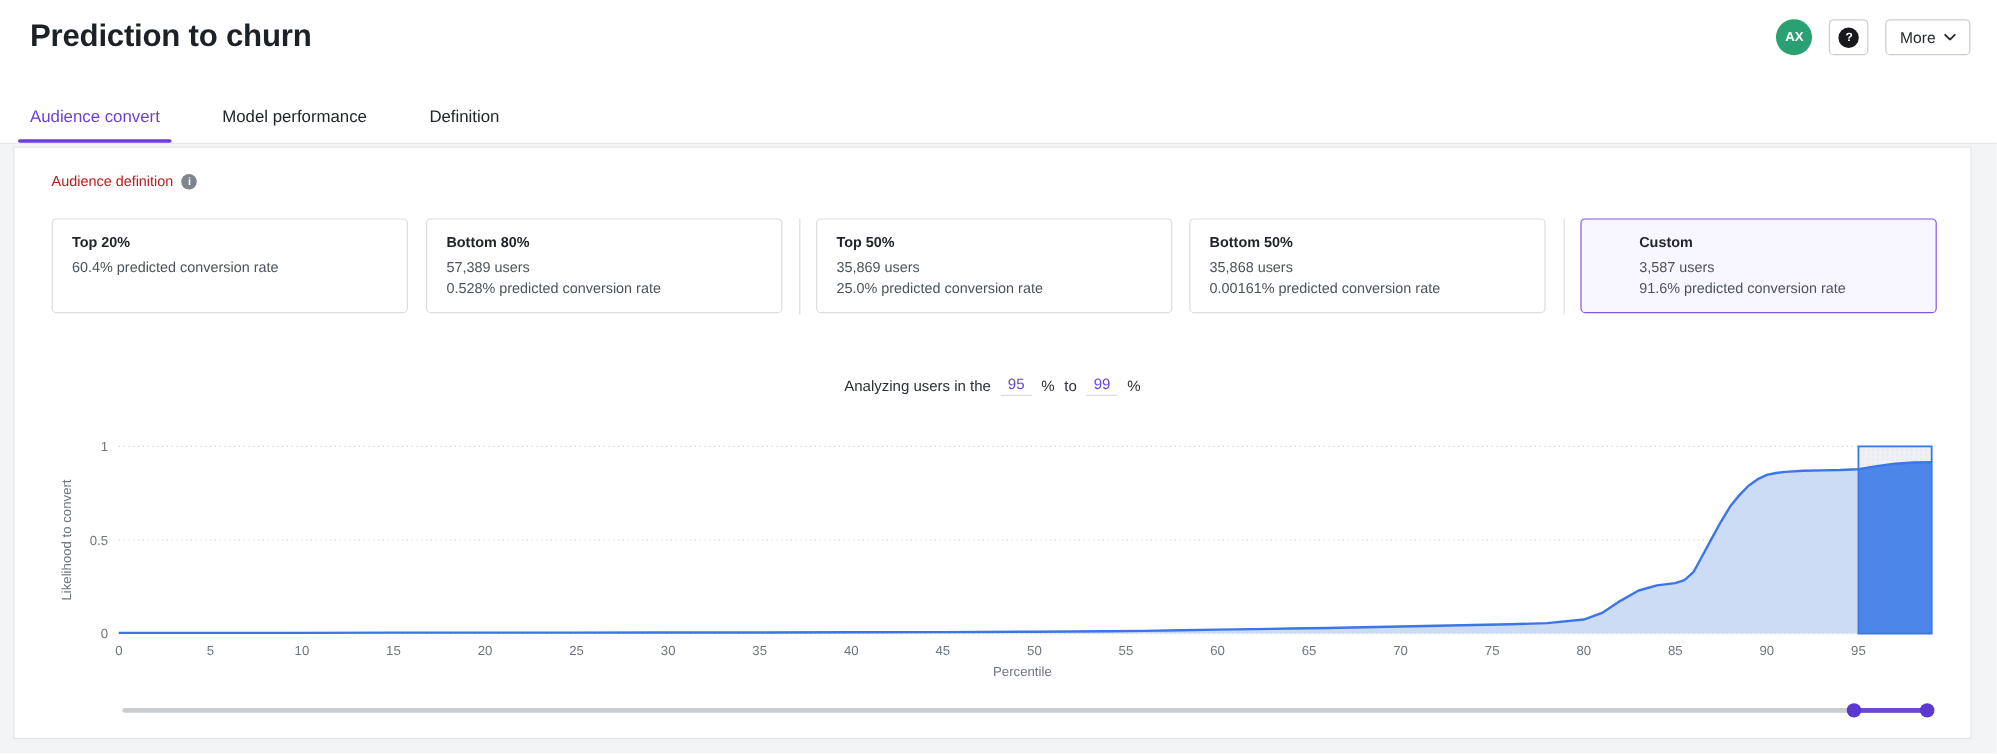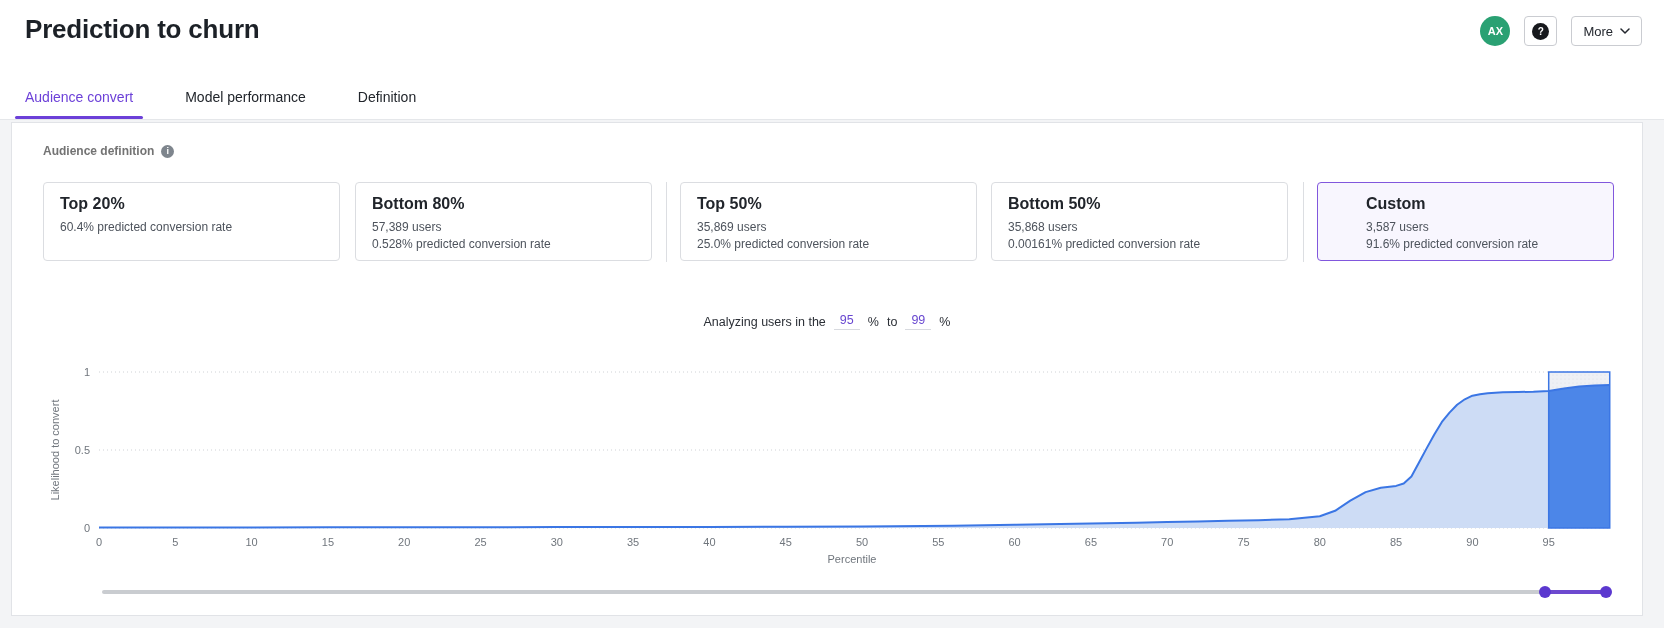--- a/index.html
+++ b/index.html
@@ -25,29 +25,29 @@
   .tab.active { color:#6c40d8; }
   .tab.active::after { content:""; position:absolute; left:0; right:0; bottom:0; height:3px; border-radius:2px; background:#6c40d8; }
   .save-btn { position:absolute; right:22px; top:16px; height:28px; background:#6e4bd4; color:#fff; border:none;
               border-radius:4px; font-size:12.5px; padding:0 12px; cursor:pointer; font-family:inherit; }
 
   
   .content { height:508px; background:#f3f4f6; padding:2px 21px 0 11px; }
   .panel { position:relative; width:1632px; height:494px; background:#fff; border:1px solid #e1e3e7; }
 
   .section-label-row { position:absolute; left:31px; top:21px; display:flex; align-items:center; gap:7px; }
-  .section-label { font-size:12px; font-weight:700; color:#737373; }
+  .section-label { font-size:12px; font-weight:400; color:#b91c1c; }
   .info-icon { width:13px; height:13px; border-radius:50%; background:#7e858d; color:#fff; font-size:9px; font-weight:700;
                display:flex; align-items:center; justify-content:center; font-style:normal; }
 
   
   .card { position:absolute; top:59px; height:79px; width:297px; border:1px solid #dbdde1; border-radius:4px;
           padding:12px 16px; background:#fff; cursor:pointer; }
   .card.selected { border:1.5px solid #8157dd; background:#f8f6fe;padding-left:48px; }
-  .card-title { font-size:16px; font-weight:700; color:#21252b; margin-bottom:6px; }
+  .card-title { font-size:12px; font-weight:700; color:#21252b; margin-bottom:6px; }
   .card-line { font-size:12px; color:#4d535c; line-height:16.5px; }
   .card-divider { position:absolute; top:59px; height:80px; width:1px; background:#dcdee2; }
 
   
   .range-row { position:absolute; left:0; right:0; top:190px; display:flex; align-items:center; justify-content:center;
                gap:8px; font-size:12.5px; color:#2b2f36; }
   .range-input { width:26px; border:none; border-bottom:1px solid #d8dadf; color:#6847d0; font-size:12.5px;
                  text-align:center; background:transparent; padding:0 0 2px; font-family:inherit; outline:none; }
 
   

